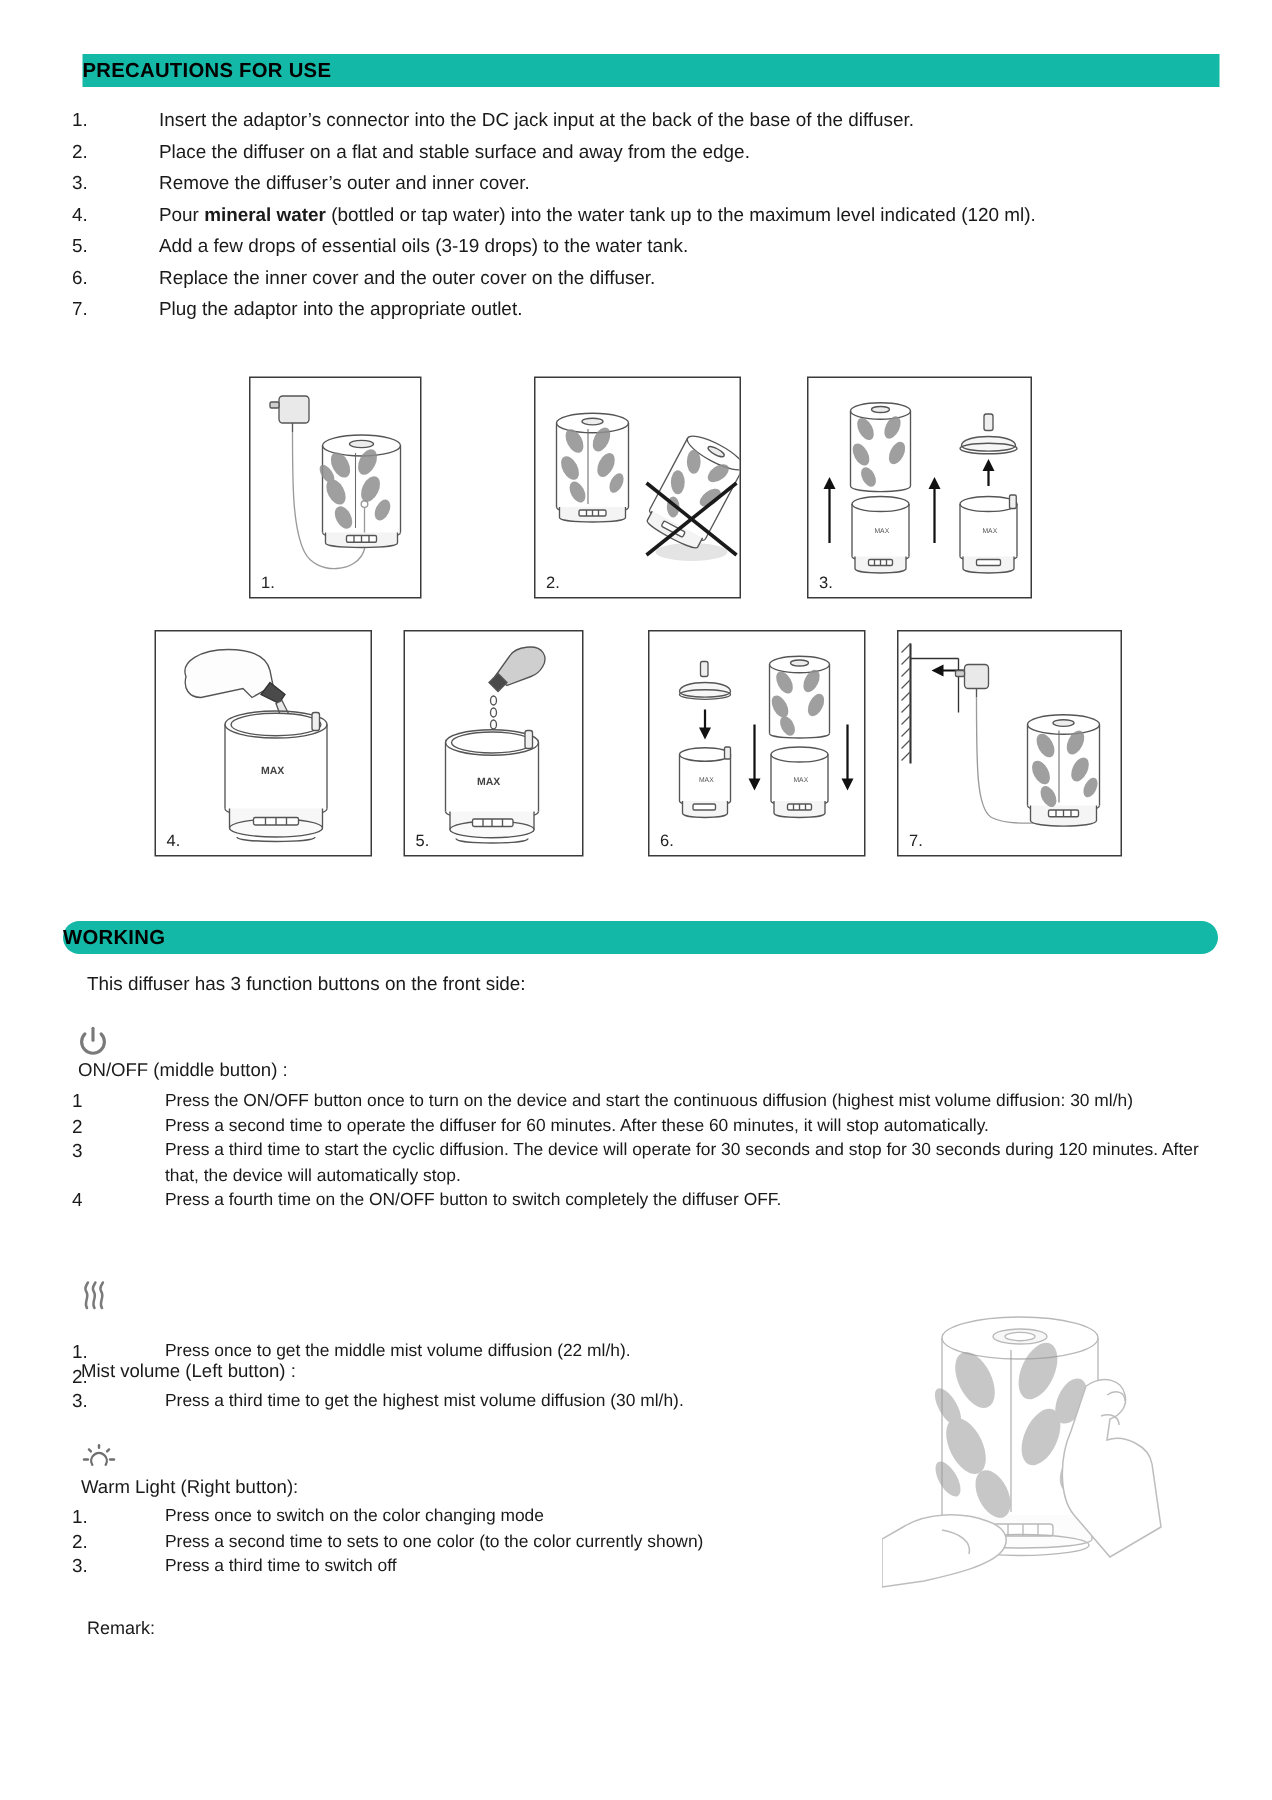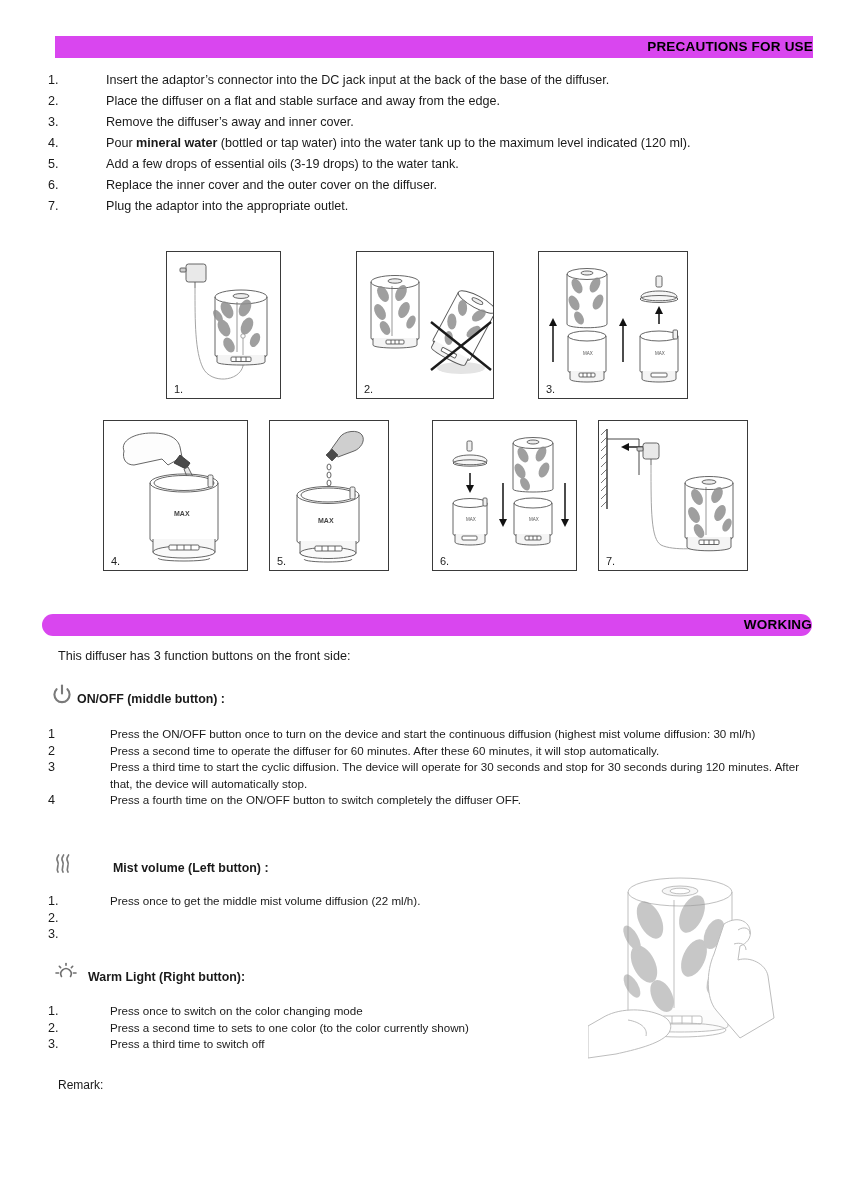--- a/index.html
+++ b/index.html
@@ -18,26 +18,26 @@
   .page {
     position: absolute;
     left: 0; top: 0;
     width: 848px;
     height: 1200px;
   }
 
   
   .section-bar {
     position: absolute;
-    background: #d946ef;
+    background: #14b8a6;
     color: #000;
     font-weight: bold;
     font-size: 13.5px;
     letter-spacing: 0.2px;
-    text-align: right;
+    text-align: left;
     line-height: 22px;
     height: 22px;
   }
 
   
   .num-list {
     position: absolute;
     font-size: 12.6px;
     line-height: 21px;
   }
@@ -72,23 +72,24 @@
     bottom: 3px;
     font-size: 11px;
     color: #222;
   }
   .panel svg { display: block; }
 
   
   .func-head {
     position: absolute;
     display: flex;
-    align-items: flex-end;
+    align-items: flex-start;
     font-size: 12.4px;
-    font-weight: bold;
+    font-weight: normal;
+    flex-direction: column;
   }
   .func-head .ficon {
     display: inline-block;
     margin-right: 5px;
     line-height: 0;
   }
 
   
   .para {
     position: absolute;
@@ -116,21 +117,21 @@
       <span class="body"><span>Insert the adaptor’s connector into the DC jack input at the back of the base of the diffuser.</span></span>
     </div>
 
     <div class="num-row">
       <span class="idx">2.</span>
       <span class="body"><span>Place the diffuser on a flat and stable surface and away from the edge.</span></span>
     </div>
 
     <div class="num-row">
       <span class="idx">3.</span>
-      <span class="body"><span>Remove the diffuser’s away and inner cover.</span></span>
+      <span class="body"><span>Remove the diffuser’s outer and inner cover.</span></span>
     </div>
 
     <div class="num-row">
       <span class="idx">4.</span>
       <span class="body"><span>Pour </span><b>mineral water</b><span> (bottled or tap water) into the water tank up to the maximum level indicated (120 ml).</span></span>
     </div>
 
     <div class="num-row">
       <span class="idx">5.</span>
       <span class="body"><span>Add a few drops of essential oils (3-19 drops) to the water tank.</span></span>
@@ -499,20 +500,21 @@
   <div class="num-list compact" style="left:48px; top:893px; width:520px;">
     <div class="num-row">
       <span class="idx">1.</span>
       <span class="body">Press once to get the middle mist volume diffusion (22 ml/h).</span>
     </div>
     <div class="num-row">
       <span class="idx">2.</span>
     </div>
     <div class="num-row">
       <span class="idx">3.</span>
+      <span class="body">Press a third time to get the highest mist volume diffusion (30 ml/h).</span>
     </div>
   </div>
 
   <div class="func-head" style="left:54px; top:962px;">
     <span class="ficon" style="margin-right:10px;">
       <svg width="24" height="22" viewBox="0 0 24 22">
         <g stroke="#6f6f6f" stroke-width="1.6" fill="none" stroke-linecap="round">
           <path d="M7.5 14.5 A5.2 5.2 0 1 1 16.5 14.5"></path>
           <path d="M2 11 L4.6 11"></path>
           <path d="M19.4 11 L22 11"></path>

